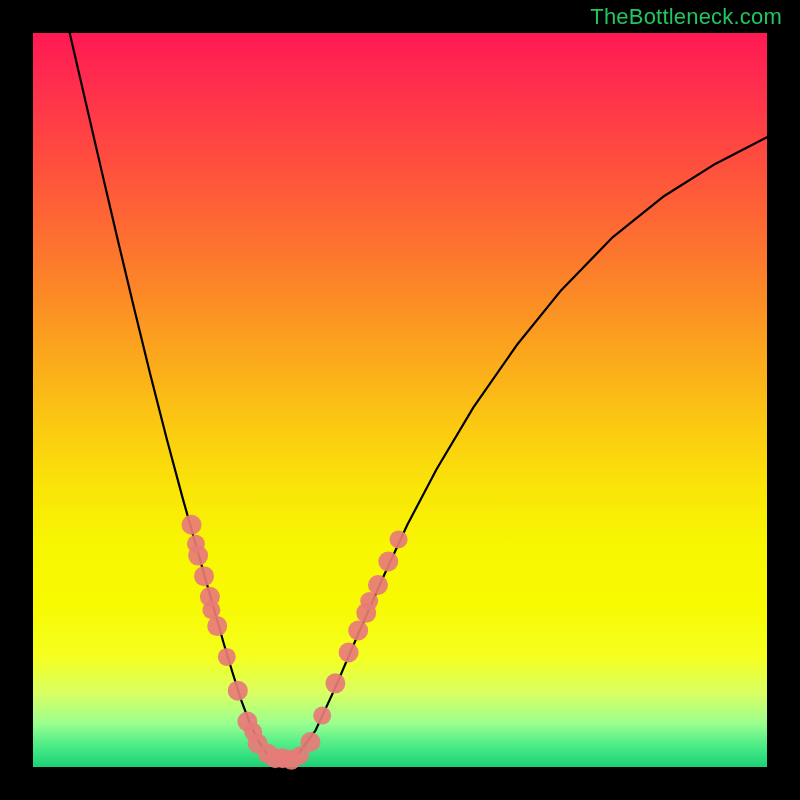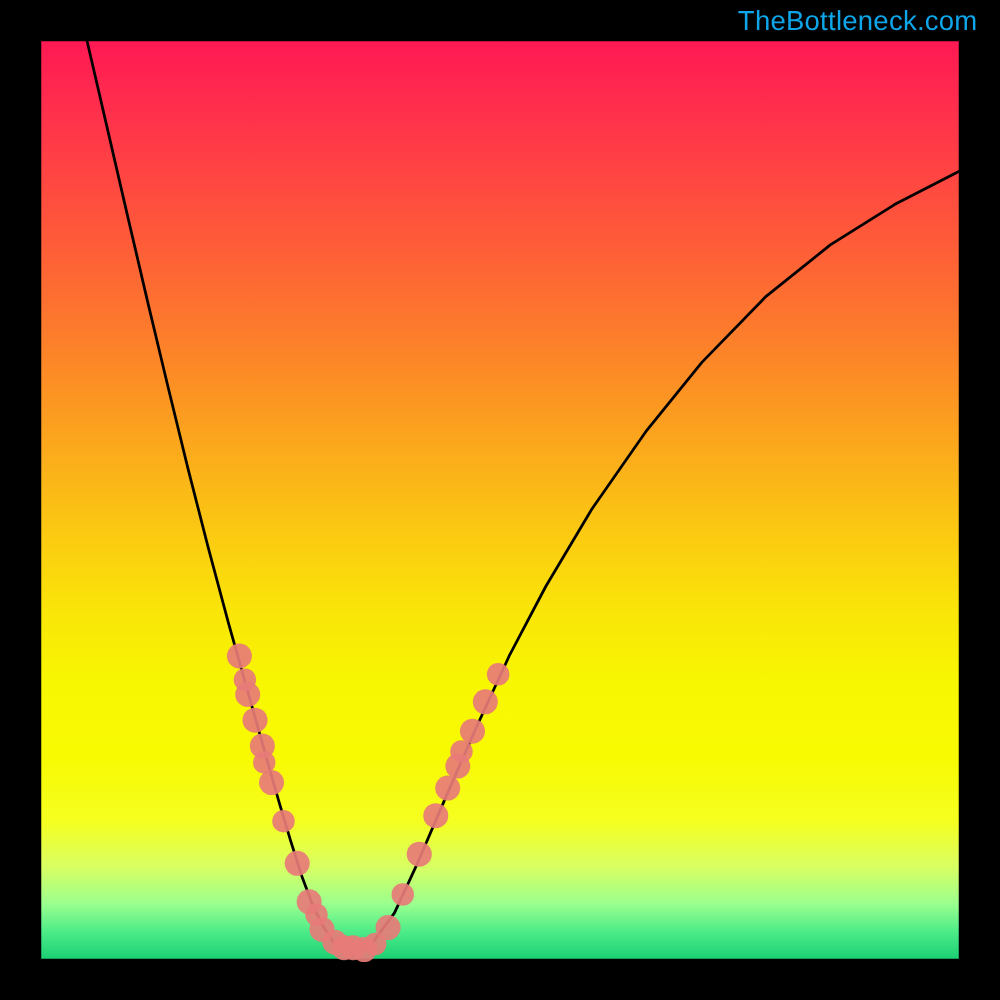--- a/index.html
+++ b/index.html
@@ -40,21 +40,21 @@
       #d8ff63 90%,
       #9bff8e 94%,
       #4eec88 97%,
       #1bd074 100%
     );
   }
   .watermark {
     position: absolute;
     top: 4px;
     right: 18px;
-    color: #0ea5e9;
+    color: #22c55e;
     font-size: 22px;
     font-weight: 500;
     letter-spacing: 0.2px;
     user-select: none;
   }
   svg.plot {
     position: absolute;
     left: 33px;
     top: 33px;
     width: 734px;

